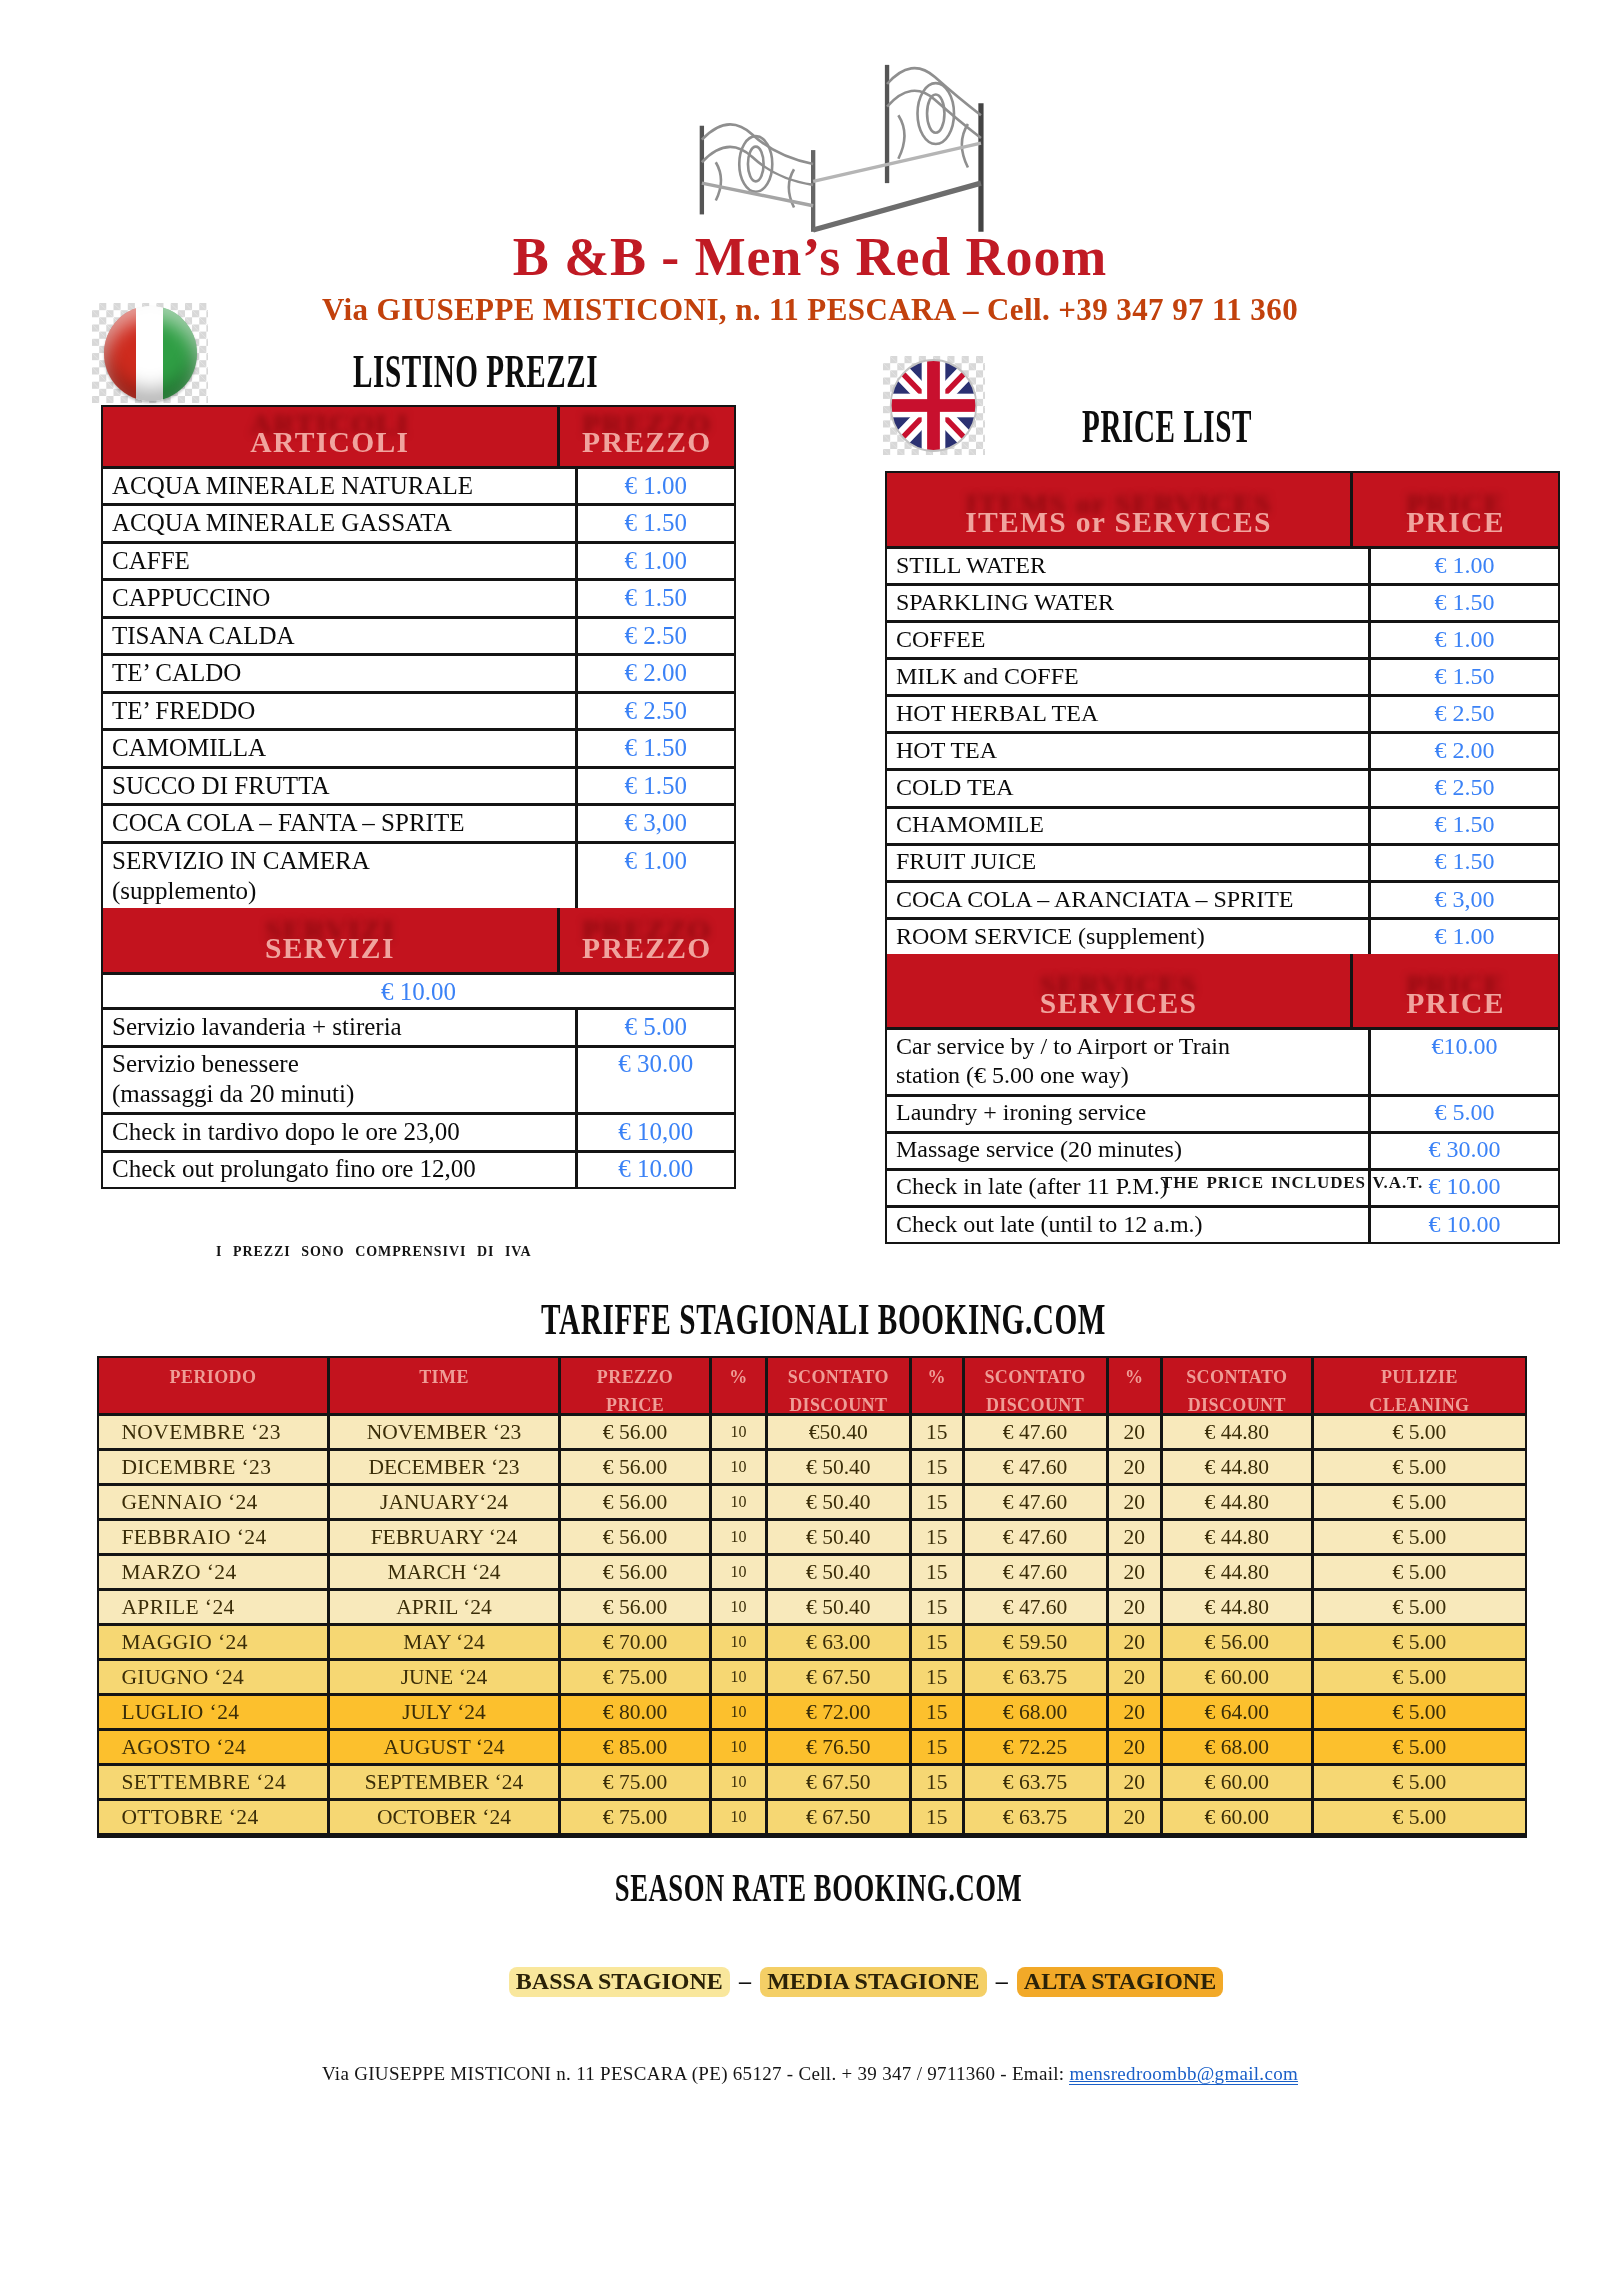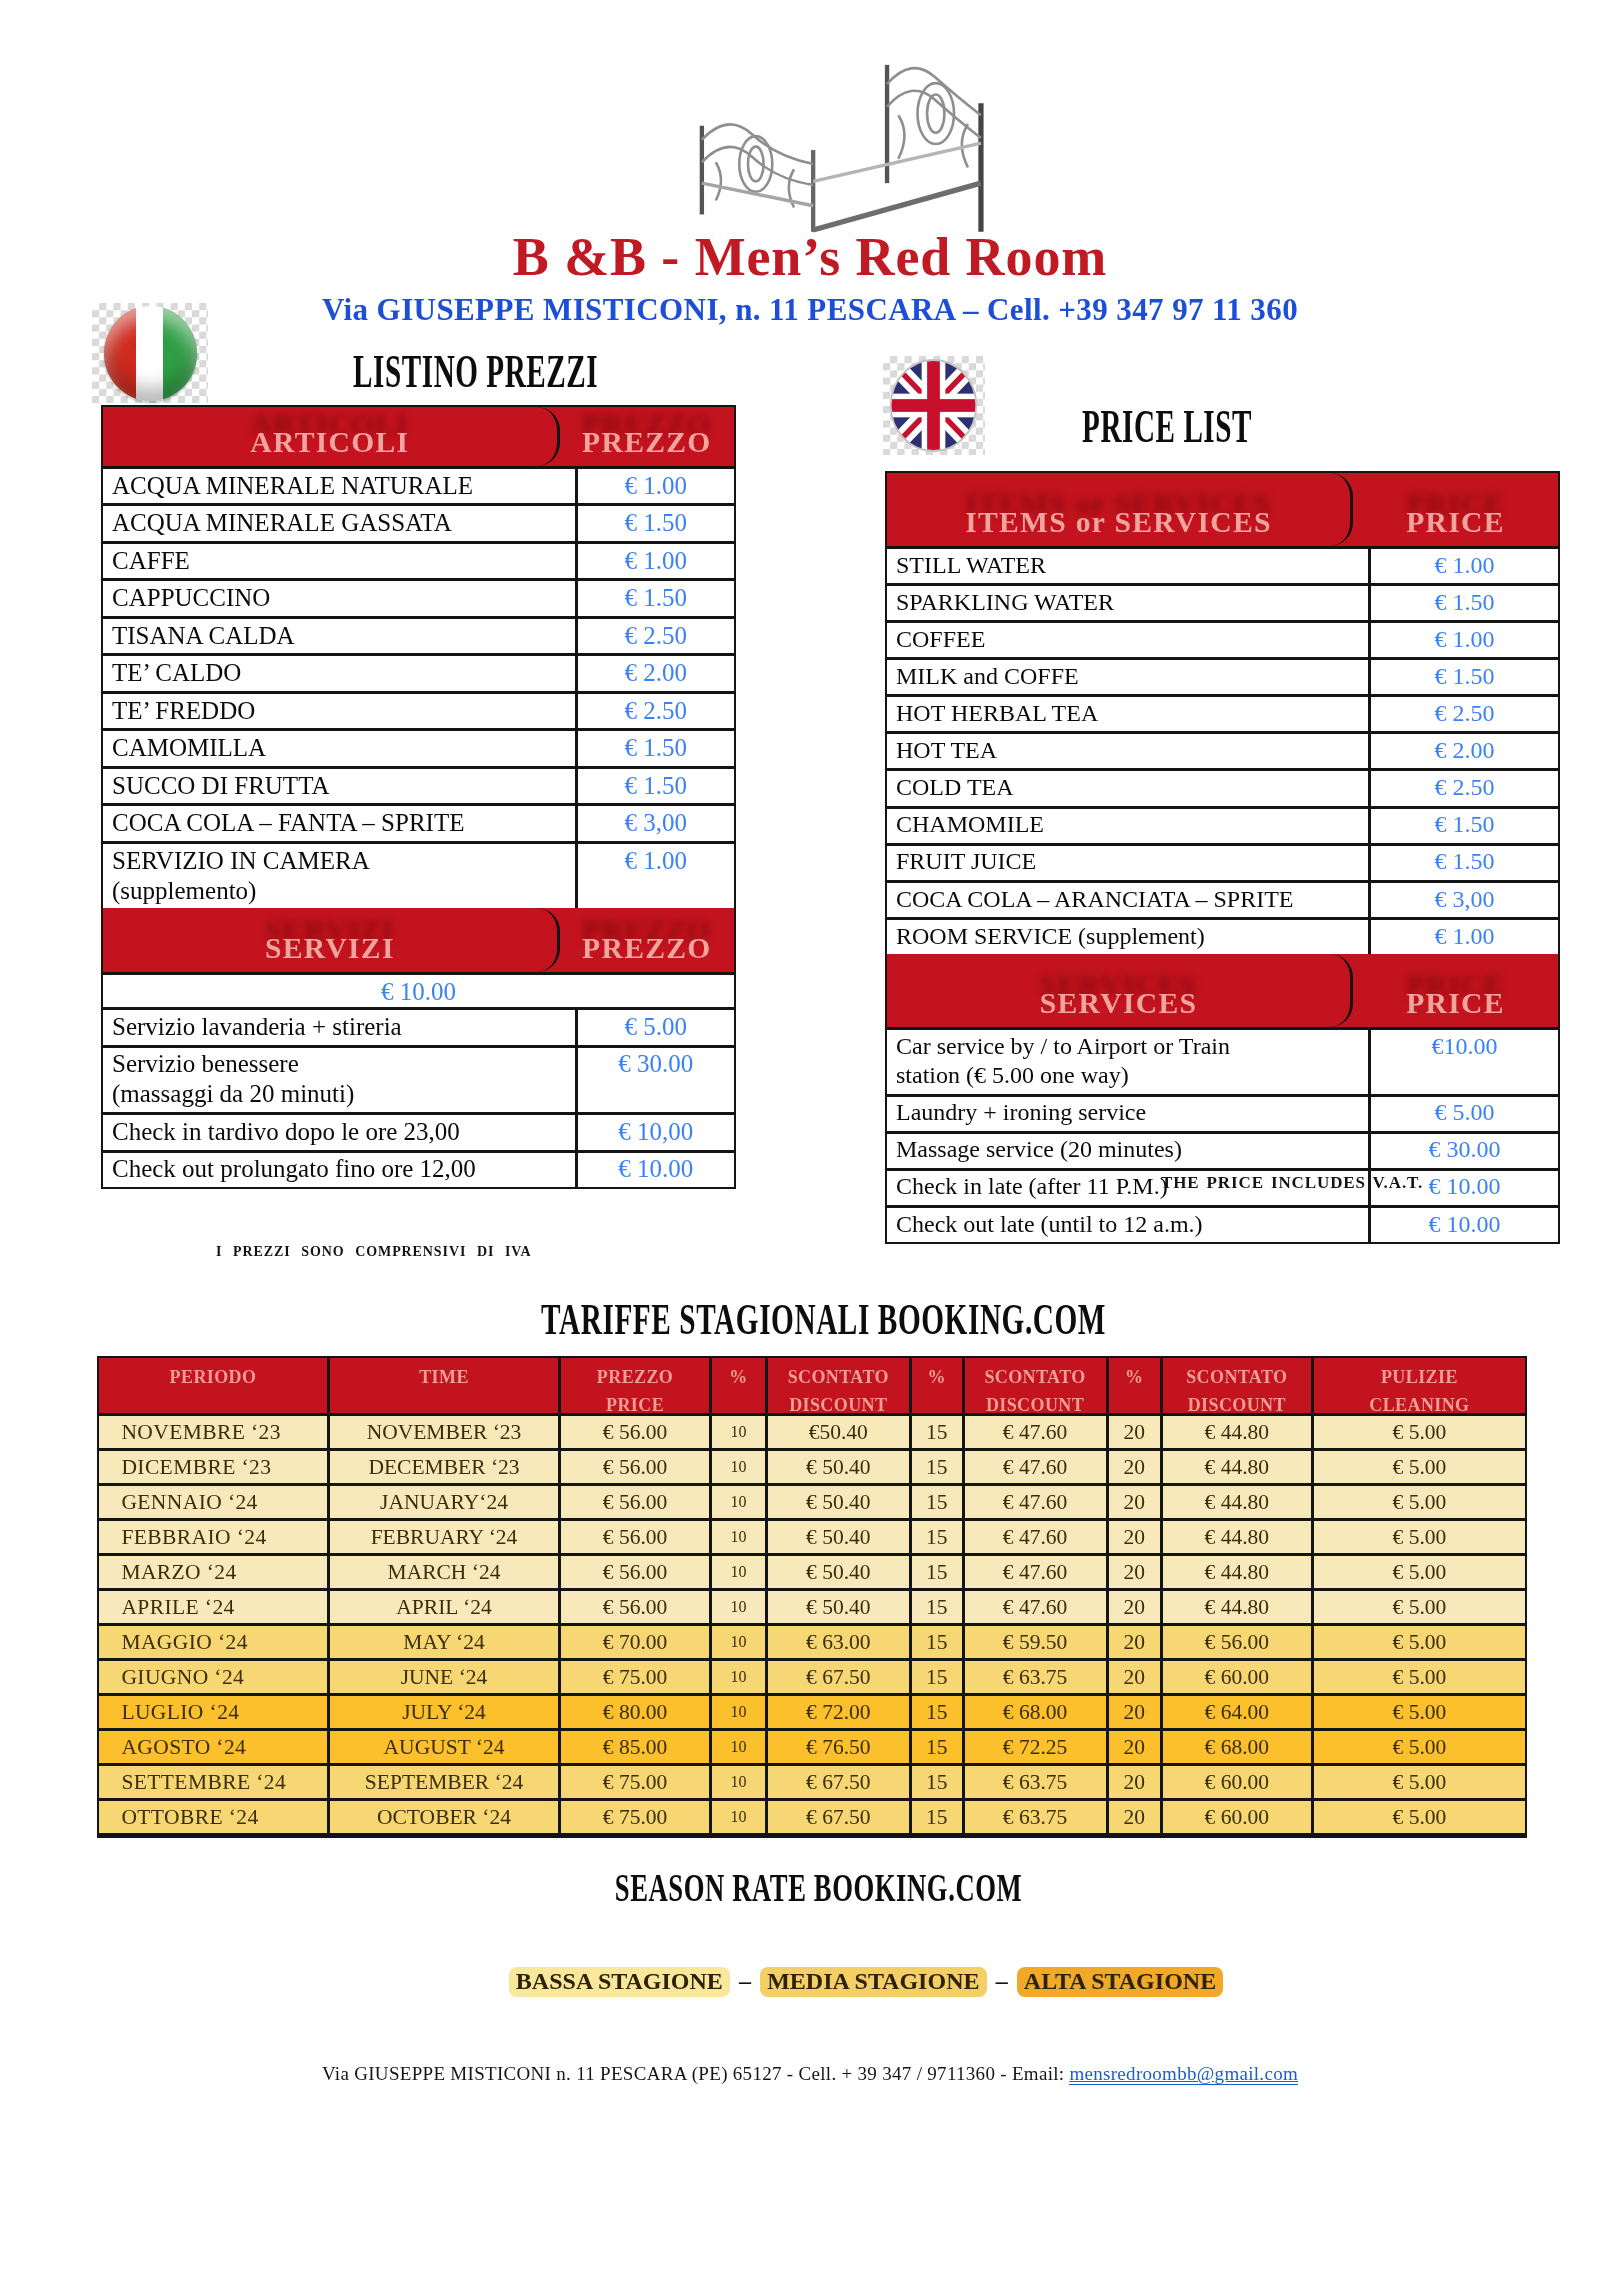--- a/index.html
+++ b/index.html
@@ -11,40 +11,40 @@
     --email-blue:#1a5fc8;
     --line:#141414;
   }
   html,body{margin:0;padding:0;}
   body{width:1620px;height:2290px;background:#fff;font-family:"Liberation Serif",serif;color:#111;}
   #page{position:relative;width:1620px;height:2290px;background:#fff;overflow:hidden;}
   .abs{position:absolute;}
 
   
   .title{font-size:54px;font-weight:bold;color:var(--title-red);letter-spacing:0.9px;}
-  .address{font-size:31px;font-weight:bold;color:#1d4ed8;letter-spacing:0.4px;}
+  .address{font-size:31px;font-weight:bold;color:#c2410c;letter-spacing:0.4px;}
   .display{font-weight:bold;white-space:nowrap;display:inline-block;transform:scaleX(0.62);letter-spacing:0.9px;color:#0d0d0d;}
   .d50{font-size:47px;} .d48{font-size:45px;transform:scaleX(0.65);} .d44{font-size:41px;transform:scaleX(0.65);}
   .center{left:0;right:0;text-align:center;}
 
   
   .checker{background-color:#fff;
     background-image:linear-gradient(45deg,#d8d8d8 25%,transparent 25%,transparent 75%,#d8d8d8 75%),
                      linear-gradient(45deg,#d8d8d8 25%,transparent 25%,transparent 75%,#d8d8d8 75%);
     background-size:14.3px 14.3px;background-position:0 0,7.2px 7.2px;}
   .it-circle{position:absolute;border-radius:50%;overflow:hidden;
     background:linear-gradient(90deg,#ce2b1e 0 34%,#ffffff 34% 63%,#2f9e44 63%);
     box-shadow:inset 0 12.5px 18px rgba(255,255,255,.55), inset 0 -12.5px 18px rgba(0,0,0,.28), 0 1.8px 2.7px rgba(0,0,0,.25);}
   .flag-shadow{position:absolute;background:radial-gradient(ellipse at center,rgba(40,40,40,.55),rgba(40,40,40,0) 70%);border-radius:50%;}
 
   
   .ptable{position:absolute;border:2.7px solid var(--line);background:#fff;}
   .bar{display:flex;background:var(--bar-red);}
   .bc1,.bc2{display:flex;align-items:flex-end;justify-content:center;color:var(--bar-pink);
-    font-weight:bold;letter-spacing:1.3px;padding-bottom:7.2px;border-radius:23px;}
+    font-weight:bold;letter-spacing:1.3px;padding-bottom:7.2px;}
   .bc1 span,.bc2 span{text-shadow:0 -18px 7.2px rgba(90,0,0,.5);}
   .bc1{width:71.9%;border-right:3.6px solid var(--line);}
   .bc2{flex:1;}
   .lt .bar{height:59px;font-size:29.6px;}
   .lt .bar2{height:64px;}
   .prow{display:flex;border-top:3.6px solid var(--line);background:#fff;}
   .pc1{width:71.9%;border-right:3.6px solid var(--line);padding:1.8px 9px 2.7px 9px;
        white-space:pre-line;font-size:25px;line-height:30px;color:#0b0b0b;}
   .pc2{flex:1;text-align:center;font-size:25px;line-height:30px;padding-top:1.8px;color:#3b82f6;}
   .rt .bc1,.rt .pc1{width:69%;}

